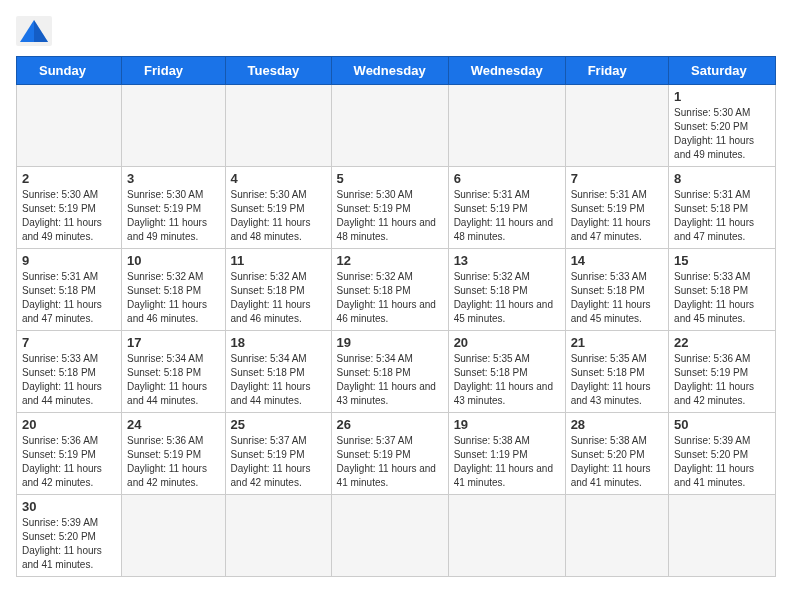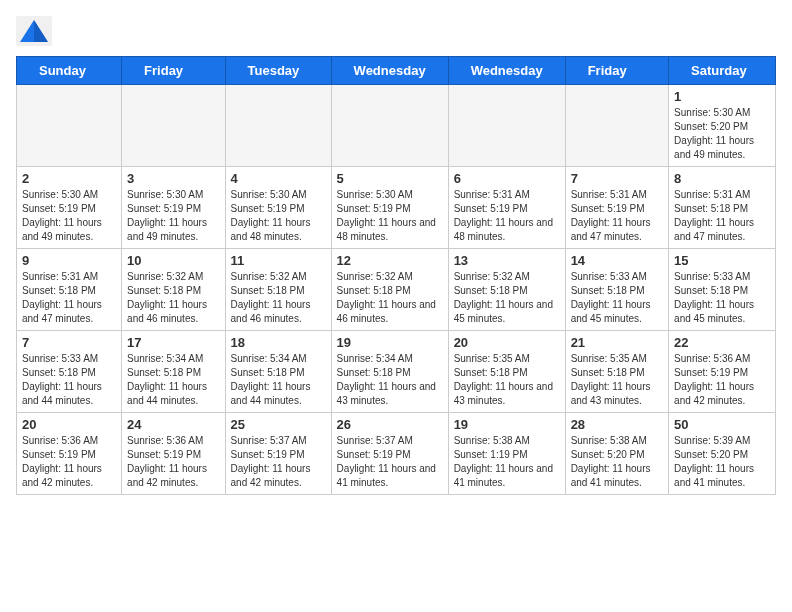--- a/index.html
+++ b/index.html
@@ -334,14 +334,29 @@
 and 41 minutes.</div>
         </td>
         <td>
           <div class="day-number">50</div>
           <div class="day-info">Sunrise: 5:39 AM
 Sunset: 5:20 PM
 Daylight: 11 hours
 and 41 minutes.</div>
         </td>
       </tr>
+      <tr class="last-row">
+        <td>
+          <div class="day-number">30</div>
+          <div class="day-info">Sunrise: 5:39 AM
+Sunset: 5:20 PM
+Daylight: 11 hours
+and 41 minutes.</div>
+        </td>
+        <td class="empty"></td>
+        <td class="empty"></td>
+        <td class="empty"></td>
+        <td class="empty"></td>
+        <td class="empty"></td>
+        <td class="empty"></td>
+      </tr>
     </tbody>
 </table>
 
 </body></html>

